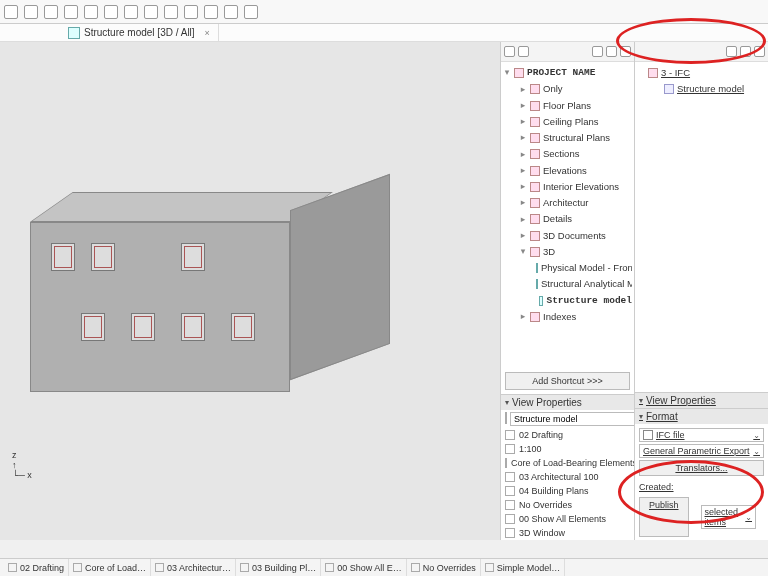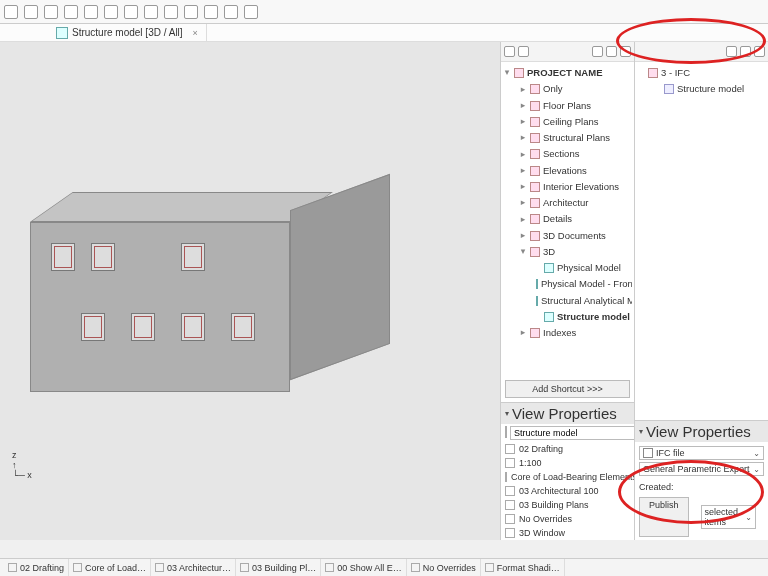--- a/index.html
+++ b/index.html
@@ -1,41 +1,41 @@
 <!DOCTYPE html>
 <html><head>
 <meta charset="utf-8">
 <style>
   * { box-sizing: border-box; margin: 0; padding: 0; font-family: "Segoe UI", Tahoma, sans-serif; }
   body { width: 768px; height: 576px; background: #f0f0f0; position: relative; overflow: hidden; font-size: 10px; color: #333; }
   .toolbar-top { height: 24px; background: #f8f8f8; border-bottom: 1px solid #ccc; display: flex; align-items: center; padding: 0 4px; gap: 6px; }
   .tb-ico { width: 14px; height: 14px; border: 1px solid #999; background: #fff; border-radius: 2px; }
   .icon { display: inline-block; width: 12px; height: 12px; vertical-align: middle; }
-  .tabs-row { height: 18px; background: #fcfcfc; border-bottom: 1px solid #ddd; display: flex; align-items: center; padding-left: 48px; font-size: 10px; }
+  .tabs-row { height: 18px; background: #fcfcfc; border-bottom: 1px solid #ddd; display: flex; align-items: center; padding-left: 60px; font-size: 10px; }
   .tab { display: flex; align-items: center; gap: 4px; padding: 0 8px; height: 100%; border-right: 1px solid #ddd; }
   .tab-close { font-size: 9px; color: #888; padding-left: 6px; }
   .main-layout { display: flex; height: 498px; }
   .viewport { flex: 1; background: #e6e6e6; position: relative; }
   .right-pane { width: 268px; display:flex; }
   .tree-col { width: 134px; background: #fff; border-left:1px solid #ccc; display:flex; flex-direction:column; }
-  .props-col { width: 134px; background:#fff; border-left:1px solid #ccc; display:flex; flex-direction:column; position:relative; }
+  .props-col { width: 134px; background:#fff; border-left:1px solid #ccc; display:flex; flex-direction:column; position:relative;text-decoration:underline; }
   .pane-toolbar { height: 20px; border-bottom:1px solid #ddd; background:#f4f4f4; display:flex; align-items:center; gap:3px; padding:0 3px; }
   .pane-toolbar .tb-ico { width:11px; height:11px; }
   .tree { padding: 3px 2px; font-size: 9.5px; line-height: 1.5; color:#333; flex:1; overflow:hidden; }
   .tree-item { display:flex; align-items:center; gap:3px; white-space:nowrap; overflow:hidden; padding: 1px 0;}
   .tree-item .exp { width:8px; color:#888; font-size:9px; text-align:center;}
   .tree-item .fico { width:10px; height:10px; border:1px solid #aaa; background:#fff; }
   .tree-item .fico.folder { border-color:#b88; background:#fde; }
   .tree-item .fico.page  { border-color:#99c; background:#eef; }
   .tree-item .fico.cube  { border-color:#6aa; background:#dff; }
-  .tree-item.bold span.lbl { font-weight:bold; }
+  .tree-item.bold span.lbl { font-weight:bold;font-family:Liberation Mono, monospace; }
   .tree-child { padding-left: 16px; }
   .tree-grandchild { padding-left: 30px; }
   .shortcut-btn { margin: 4px; padding:3px 0; text-align:center; background:#f0f0f0; border:1px solid #bbb; font-size:9px; }
-  .section-head { background:#e8e8e8; border-top:1px solid #ccc; padding:2px 4px; font-size:15px; display:flex; align-items:center; gap:3px;}
+  .section-head { background:#e8e8e8; border-top:1px solid #ccc; padding:2px 4px; font-size:10px; display:flex; align-items:center; gap:3px;}
   .section-head::before { content:"▾"; font-size:8px; color:#555; }
   .prop-row { display:flex; align-items:center; gap:4px; padding:2px 4px; font-size:9px; white-space:nowrap; overflow:hidden;}
   .prop-row .pico { width:10px; height:10px; border:1px solid #aaa; }
   .prop-input { margin:2px 4px; display:flex; }
   .prop-input input { flex:1; font-size:9px; padding:1px 3px; border:1px solid #bbb; }
   .settings-row { display:flex; gap:4px; padding:3px 4px; }
   .btn { flex:1; text-align:center; padding:2px 0; background:#f0f0f0; border:1px solid #bbb; font-size:9px; }
   .ifc-box { padding:2px 4px; }
   .dropdown { display:flex; align-items:center; border:1px solid #bbb; background:#fff; margin:2px 0; padding:1px 3px; font-size:9px; }
   .dropdown .dd-ico { width:10px; height:10px; border:1px solid #888; margin-right:3px; }
@@ -170,25 +170,20 @@
           </div>
         <div class="tree-item tree-child">
             <span class="exp">▾</span>
             <span class="fico folder"></span>
             <span class="lbl">3D</span>
           </div>
         <div id="tree-3d-children">
             <div class="tree-item tree-grandchild">
               <span class="exp"></span>
               <span class="fico cube"></span>
-              <span class="lbl">Physical Model</span>
-            </div>
-            <div class="tree-item tree-grandchild">
-              <span class="exp"></span>
-              <span class="fico cube"></span>
               <span class="lbl">Physical Model - Frontal Axonometric</span>
             </div>
             <div class="tree-item tree-grandchild">
               <span class="exp"></span>
               <span class="fico cube"></span>
               <span class="lbl">Structural Analytical Model with</span>
             </div>
           </div>
         <div class="tree-item tree-grandchild bold">
             <span class="exp"></span>
@@ -219,25 +214,29 @@
           <div class="prop-row">
             <span class="pico"></span>
             <span>Core of Load-Bearing Elements Only</span>
           </div>
           <div class="prop-row">
             <span class="pico"></span>
             <span>03 Architectural 100</span>
           </div>
           <div class="prop-row">
             <span class="pico"></span>
-            <span>03 Building Plans</span>
+            <span>04 Building Plans</span>
           </div>
           <div class="prop-row">
             <span class="pico"></span>
             <span>No Overrides</span>
+          </div>
+          <div class="prop-row">
+            <span class="pico"></span>
+            <span>00 Show All Elements</span>
           </div>
           <div class="prop-row">
             <span class="pico"></span>
             <span>3D Window</span>
           </div>
         </div>
     </div>
 
     <div class="props-col">
       <div class="pane-toolbar">
@@ -253,30 +252,32 @@
             <span class="lbl">3 - IFC</span>
           </div>
         <div class="tree-item tree-child">
             <span class="exp"></span>
             <span class="fico page"></span>
             <span class="lbl">Structure model</span>
           </div>
       </div>
       <div style="flex:1"></div>
       <div class="section-head">View Properties</div>
+      <div class="section-head">Format</div>
       <div class="ifc-box">
         <div class="dropdown">
           <span class="dd-ico"></span>
           <span>IFC file</span>
           <span class="chev">⌄</span>
         </div>
         <div class="dropdown">
           <span>General Parametric Export</span>
           <span class="chev">⌄</span>
         </div>
+        <div class="btn" style="margin:2px 0;">Translators...</div>
       </div>
       <div class="prop-row">
           <span>Created:</span>
         </div>
       <div class="settings-row">
         <div class="btn">Publish</div>
         <div class="dropdown" style="flex:1;margin:8px;">
           <span>selected items</span>
           <span class="chev">⌄</span>
         </div>
@@ -306,19 +307,19 @@
       <div class="status-tab">
         <span class="sico"></span>
         <span>00 Show All E…</span>
       </div>
       <div class="status-tab">
         <span class="sico"></span>
         <span>No Overrides</span>
       </div>
       <div class="status-tab">
         <span class="sico"></span>
-        <span>Format Shadi…</span>
+        <span>Simple Model…</span>
       </div>
     </div>
 </div>
 
 <div class="annot" style="right:2px; top:18px; width:150px; height:46px;"></div>
 <div class="annot" style="right:4px; bottom:52px; width:146px; height:64px;"></div>
 
 </body></html>

